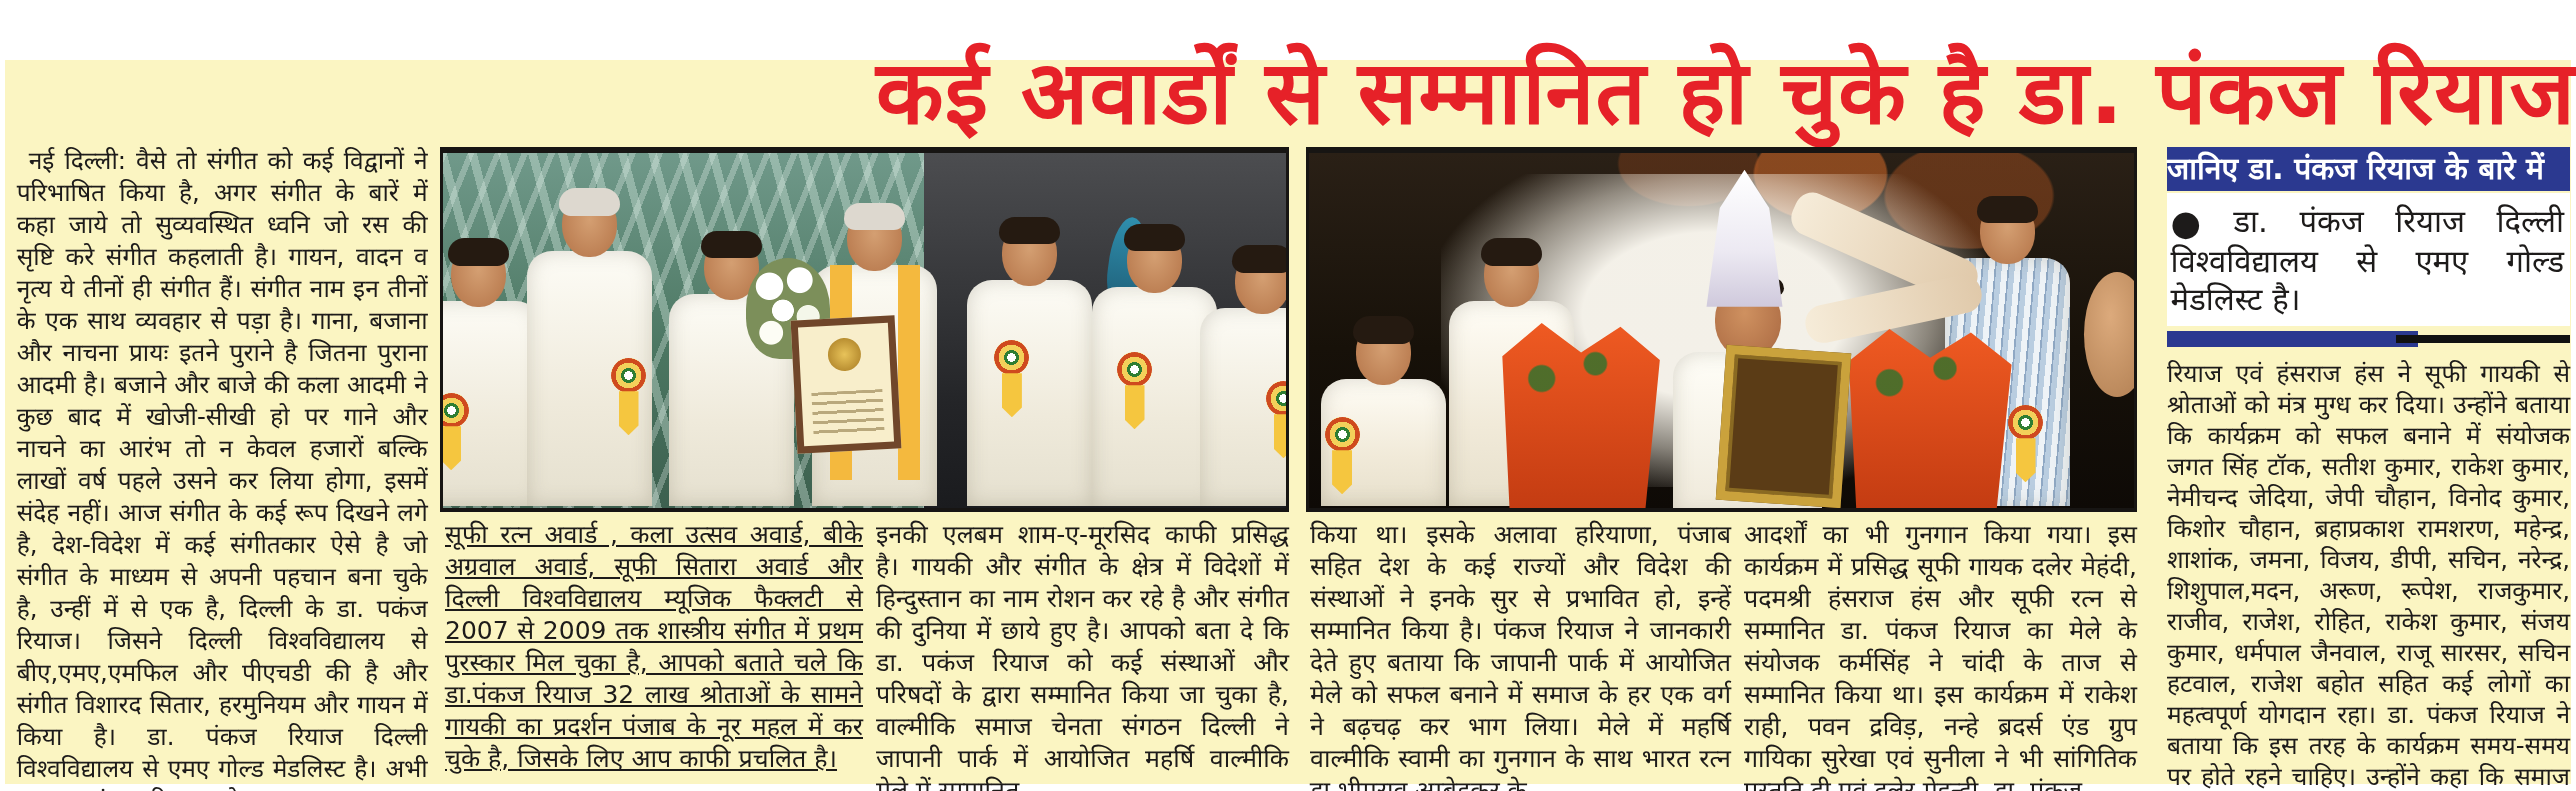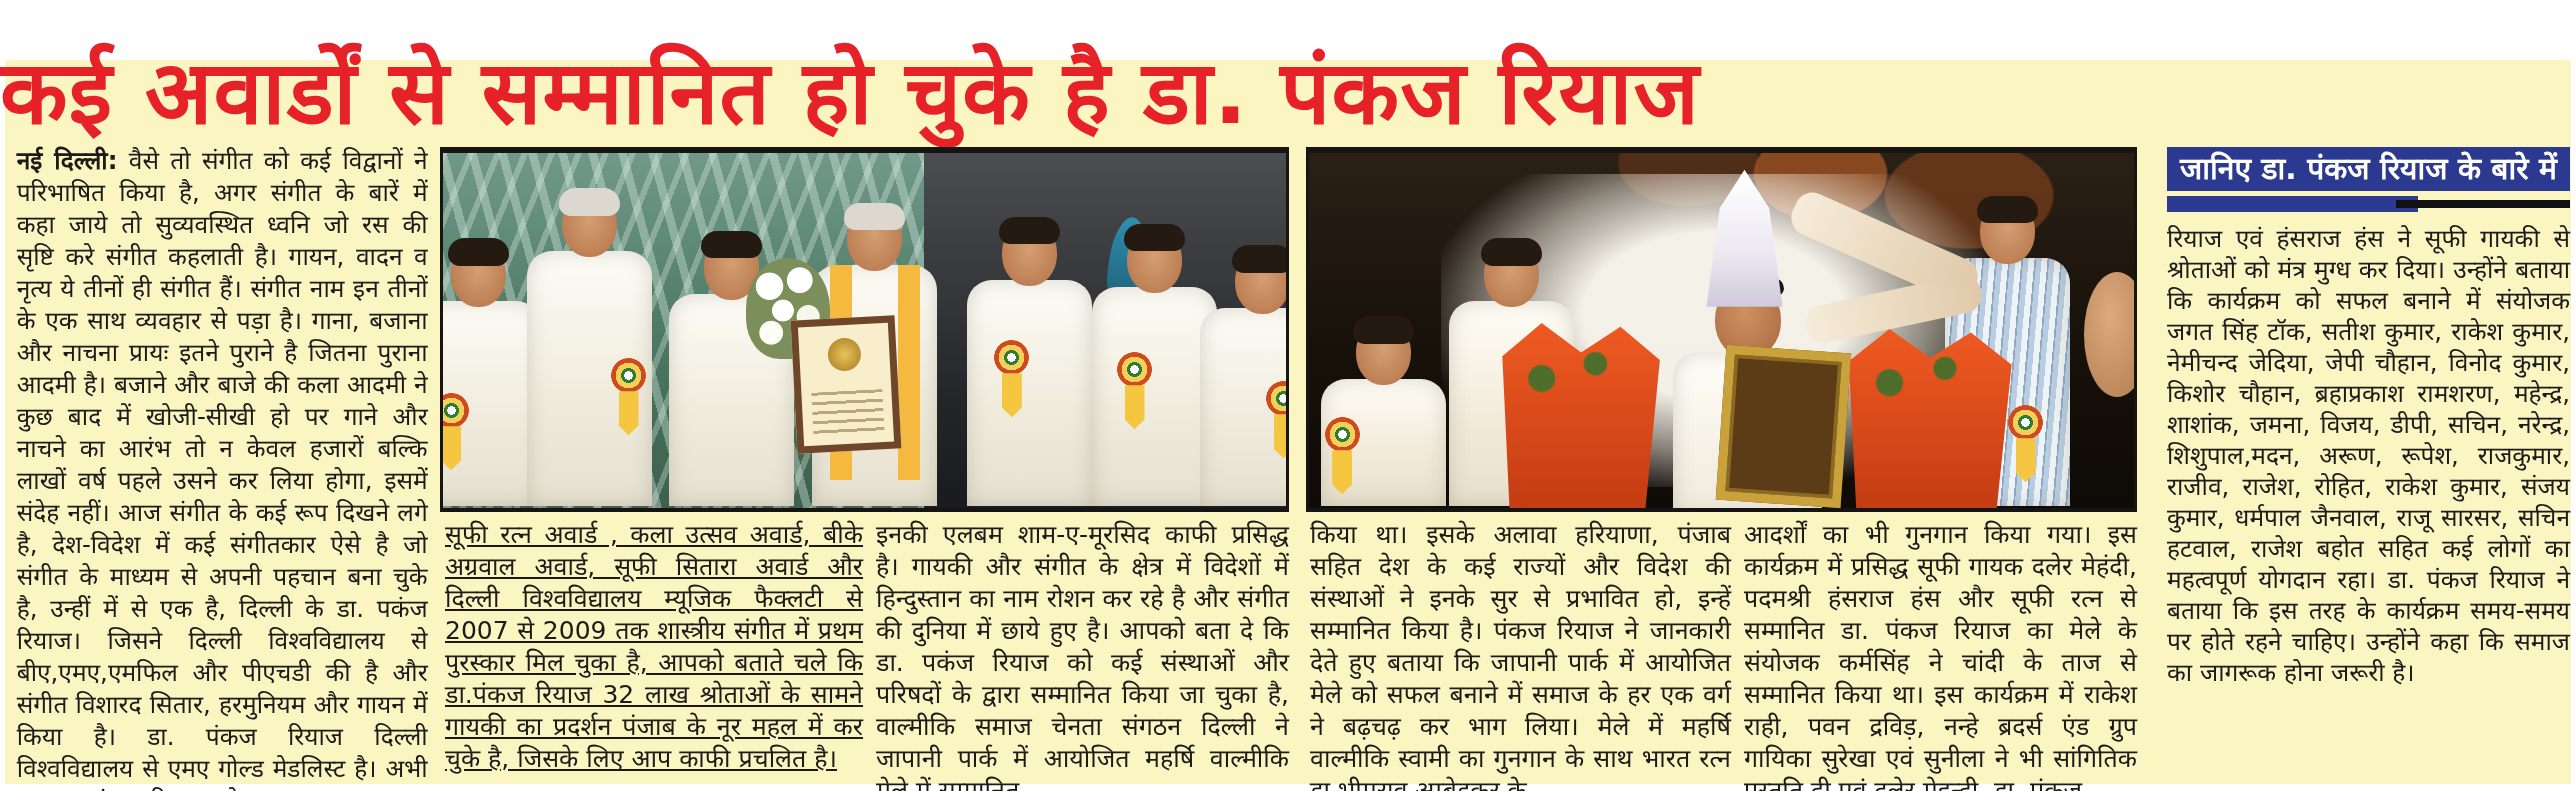--- a/index.html
+++ b/index.html
@@ -5,39 +5,39 @@
   :root{
     --paper_bg:#FBF5C2; --headline_red:#E62128; --sidebar_blue:#2B3990;
     --text_black:#1D1B1A; --photo_border:#171513; --divider_black:#111111; --white:#FFFFFF;
   }
   html,body{margin:0;padding:0;background:#fff;}
   .page{position:relative;width:2576px;height:792px;background:#fff;overflow:hidden;
         font-family:"DejaVu Sans","Liberation Sans",sans-serif;color:var(--text_black);}
   .paper{position:absolute;left:4.8px;top:60px;width:2566px;height:724px;background:var(--paper_bg);}
 
   
-  .headline{position:absolute;left:0;right:0;top:58px;margin:0;text-align:left;
+  .headline{position:absolute;left:0;right:0;top:58px;margin:0;text-align:right;
             font-size:88px;line-height:70px;font-weight:700;color:var(--headline_red);
             letter-spacing:1.2px;white-space:nowrap;}
 
   
   .col{position:absolute;text-align:justify;}
   .col p{margin:0;}
   .col1{left:16.7px;top:145px;width:411px;font-size:24.5px;line-height:32px;}
   .colrow{top:519px;font-size:25px;line-height:32px;}
   .col2{left:445px;width:418px;text-decoration:underline;}
   .col3{left:876px;width:413px;}
   .col4{left:1310px;width:421px;}
   .col5{left:1744px;width:393px;}
-  .lead{font-weight:700;}
+  .lead{font-weight:400;margin-left:12px;}
 
   
   .sidebar{position:absolute;left:2167px;top:147px;width:403px;}
   .sidebar-title{background:var(--sidebar_blue);color:var(--white);height:44px;line-height:44px;
-                 text-align:center;font-size:30px;font-weight:700;}
+                 font-size:30px;font-weight:700;}
   .sidebar-bullet{background:var(--white);margin-top:1.8px;padding:9.5px 6px 8.4px 3.6px;
                   font-size:31px;line-height:38px;text-align:justify;}
   .sidebar-bullet .dot{font-size:35px;vertical-align:-2.4px;padding-right:10.7px;}
   .divider{position:relative;height:20px;margin-top:3.6px;}
   .bar-blue{position:absolute;left:0;top:1.8px;width:251px;height:15.5px;background:var(--sidebar_blue);}
   .bar-black{position:absolute;right:0;top:5.4px;width:174px;height:8.4px;background:var(--divider_black);}
   .col6{position:relative;margin-top:8.4px;font-size:24.5px;line-height:31px;text-align:justify;}
 
   
   .photo{position:absolute;top:147px;height:365px;border:solid var(--photo_border);
@@ -224,20 +224,23 @@
     </div>
   <div class="col colrow col4">
       <p>किया था। इसके अलावा हरियाणा, पंजाब सहित देश के कई राज्यों और विदेश की संस्थाओं ने इनके सुर से प्रभावित हो, इन्हें सम्मानित किया है। पंकज रियाज ने जानकारी देते हुए बताया कि जापानी पार्क में आयोजित मेले को सफल बनाने में समाज के हर एक वर्ग ने बढ़चढ़ कर भाग लिया। मेले में महर्षि वाल्मीकि स्वामी का गुनगान के साथ भारत रत्न डा.भीमराव अम्बेडकर के</p>
     </div>
   <div class="col colrow col5">
       <p>आदर्शों का भी गुनगान किया गया। इस कार्यक्रम में प्रसिद्ध सूफी गायक दलेर मेहंदी, पदमश्री हंसराज हंस और सूफी रत्न से सम्मानित डा. पंकज रियाज का मेले के संयोजक कर्मसिंह ने चांदी के ताज से सम्मानित किया था।  इस कार्यक्रम में राकेश राही, पवन द्रविड़, नन्हे ब्रदर्स एंड ग्रुप गायिका सुरेखा एवं सुनीला ने भी सांगितिक प्रस्तति दी एवं दलेर मेहन्दी, डा. पंकज</p>
     </div>
 
   <aside class="sidebar">
     <div class="sidebar-title">जानिए डा. पंकज रियाज के बारे में</div>
+    <div class="sidebar-bullet">
+      <span class="dot">●</span><span>डा. पंकज रियाज दिल्ली विश्वविद्यालय से एमए गोल्ड मेडलिस्ट है।</span>
+    </div>
     <div class="divider">
       <span class="bar-blue"></span>
       <span class="bar-black"></span>
     </div>
     <div class="col6">
       <p style="margin:0">रियाज एवं हंसराज हंस ने सूफी गायकी से श्रोताओं को मंत्र मुग्ध कर दिया। उन्होंने बताया कि कार्यक्रम को सफल बनाने में संयोजक जगत सिंह टॉक, सतीश कुमार, राकेश कुमार, नेमीचन्द जेदिया, जेपी चौहान, विनोद कुमार, किशोर चौहान, ब्रहाप्रकाश रामशरण, महेन्द्र, शाशांक, जमना, विजय, डीपी, सचिन, नरेन्द्र, शिशुपाल,मदन, अरूण, रूपेश, राजकुमार, राजीव, राजेश, रोहित, राकेश कुमार, संजय कुमार, धर्मपाल जैनवाल, राजू सारसर, सचिन हटवाल, राजेश बहोत सहित कई लोगों का महत्वपूर्ण योगदान रहा। डा. पंकज रियाज ने बताया कि इस तरह के कार्यक्रम समय-समय पर होते रहने चाहिए। उन्होंने कहा कि समाज का जागरूक होना जरूरी है।</p>
     </div>
   </aside>
 </div>
 

